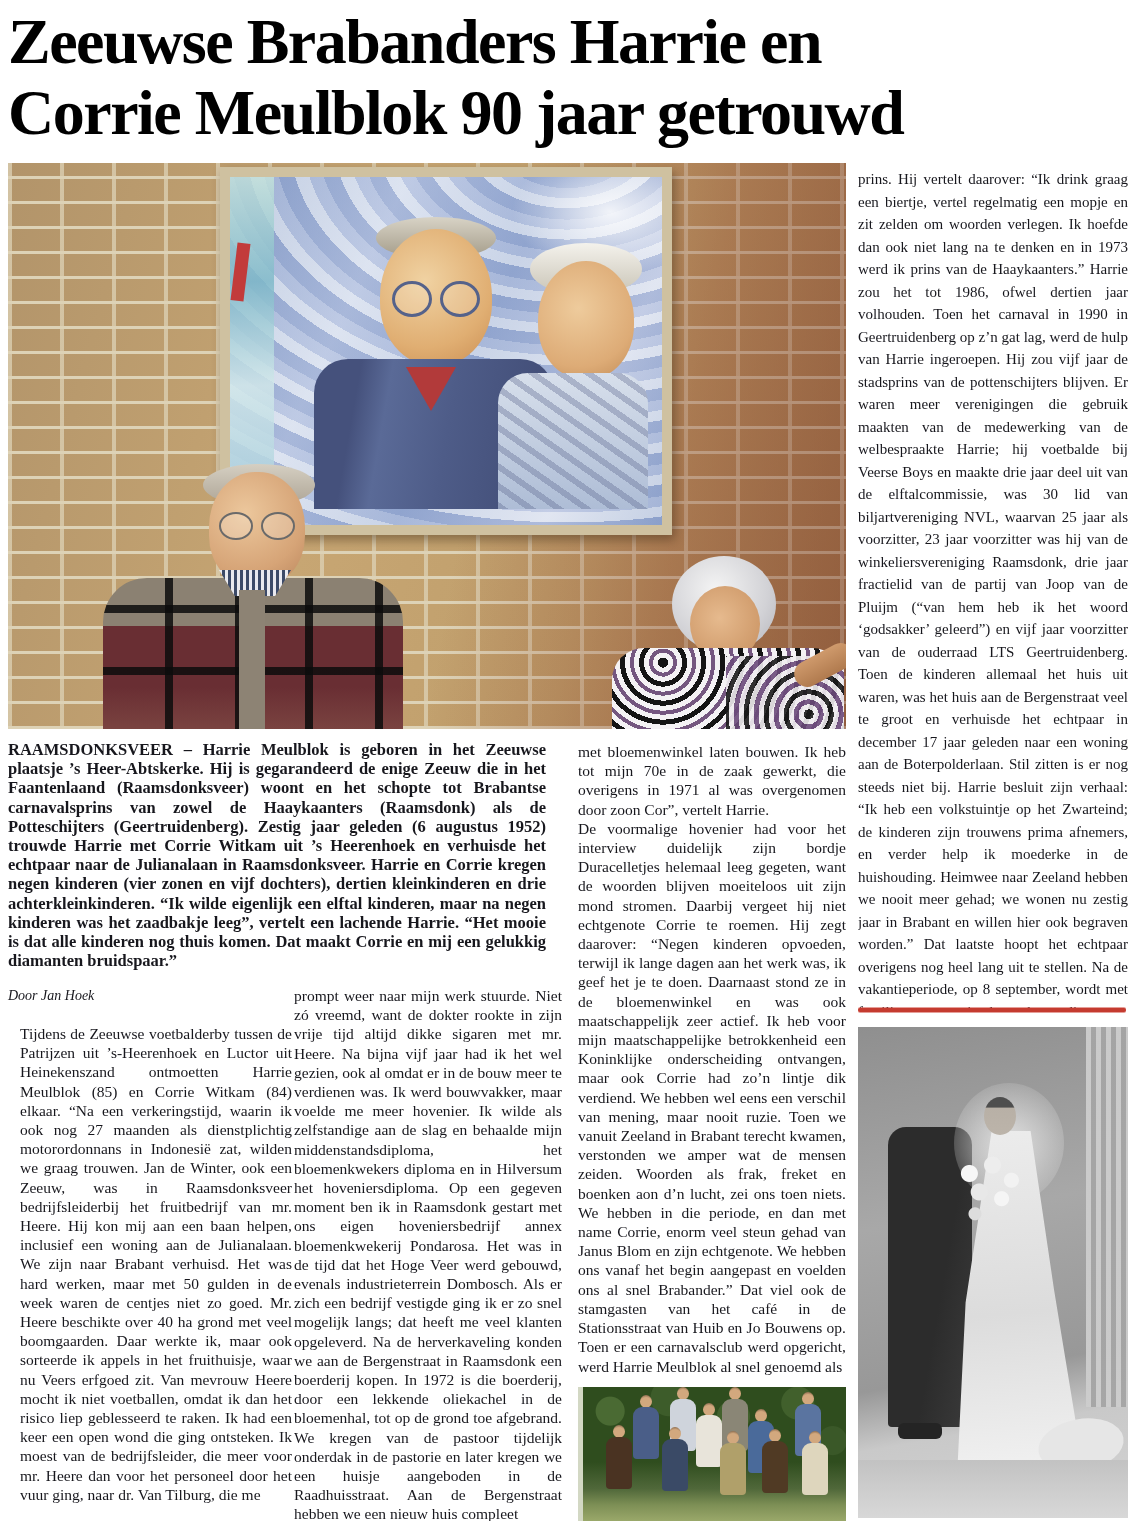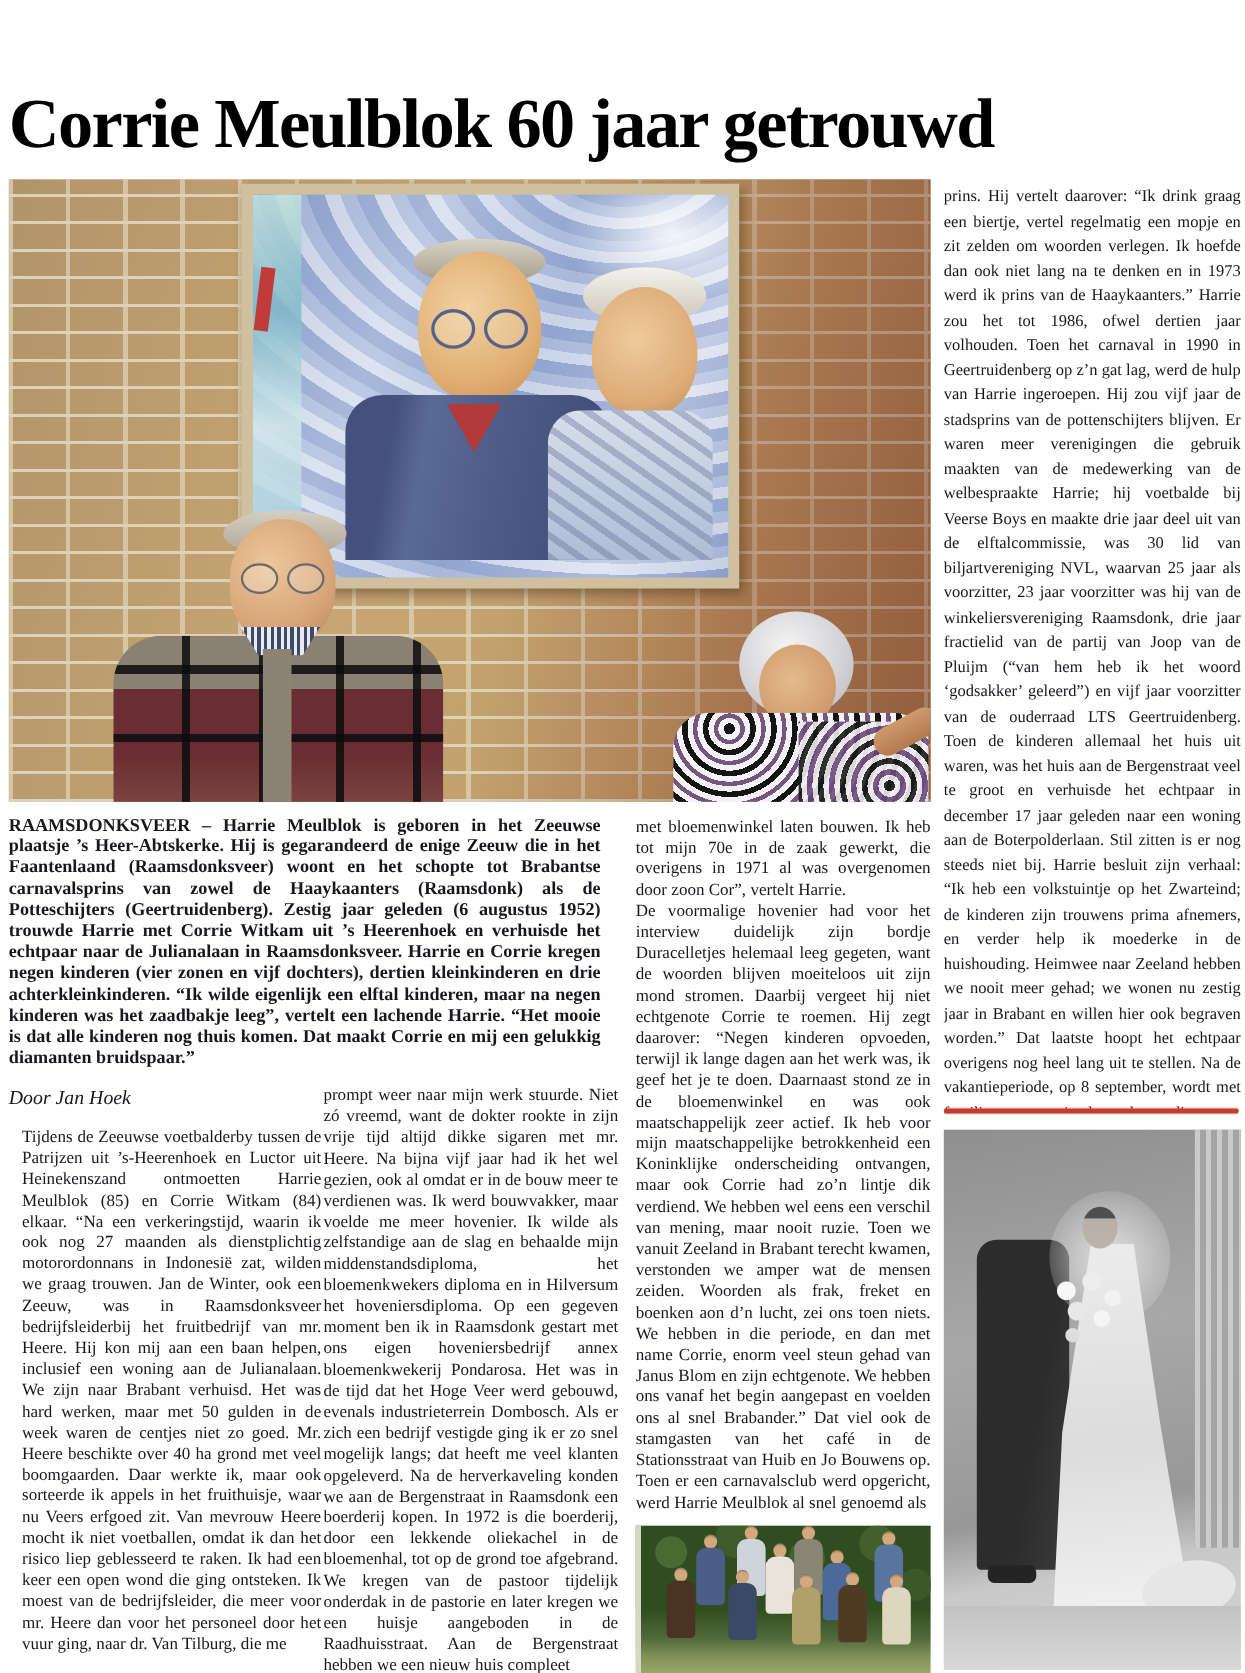--- a/index.html
+++ b/index.html
@@ -8,21 +8,21 @@
 
   
   .headline{position:absolute;left:8px;top:6px;width:1118px;margin:0;
             font-size:64px;line-height:71px;font-weight:bold;color:#000;
             letter-spacing:-1.5px;}
 
   
   .lede{position:absolute;left:8px;top:740px;width:538px;height:246px;overflow:hidden;
         font-weight:bold;font-size:16.5px;line-height:19.2px;text-align:justify;}
   .byline{position:absolute;left:8px;top:988px;width:272px;
-          font-style:italic;font-size:18px;}
+          font-style:italic;font-size:14px;}
   .col{position:absolute;text-align:justify;font-size:15.5px;line-height:19.2px;overflow:hidden;}
   .col p{margin:0;}
   .col1{left:20px;top:1024px;width:272px;height:497px;}
   .col2{left:294px;top:986px;width:268px;height:535px;}
   .col3{left:578px;top:742px;width:268px;height:645px;}
   .col4{left:858px;top:168px;width:270px;height:840px;font-size:15px;line-height:22.5px;}
 
   .red-rule{position:absolute;left:858px;top:1008px;width:268px;height:4px;
             border-radius:2px;box-shadow:0 -1px 0 rgba(210,80,70,.55),0 1px 0 rgba(210,80,70,.55);}
 
@@ -138,21 +138,21 @@
   .fp::before{content:"";position:absolute;left:9px;top:0;width:12px;height:13px;border-radius:50%;
      background:radial-gradient(circle at 50% 68%,#d2a87e 58%,#5f4530);}
   .fp::after{content:"";position:absolute;left:2px;top:12px;width:26px;height:52px;
      border-radius:9px 9px 4px 4px;background:var(--c);}
 </style>
 </head>
 <body>
 
 <div class="page">
 
-  <h1 class="headline"><br><span>Corrie Meulblok 60 jaar getrouwd</span></h1>
+  <h1 class="headline"><span>Zeeuwse Brabanders Harrie en</span><br><span>Corrie Meulblok 90 jaar getrouwd</span></h1>
 
   <div class="photo-main" role="img" aria-label="Harrie en Corrie Meulblok voor een bakstenen muur met daarboven een geschilderd dubbelportret van het echtpaar">
     <div class="painting">
       <div class="canvas">
         <div class="p-stroke-teal"></div>
         <div class="p-red-dab"></div>
         <div class="pm-hair"></div>
         <div class="pm-head"></div>
         <div class="pm-body"></div>
         <div class="pm-vneck"></div>

